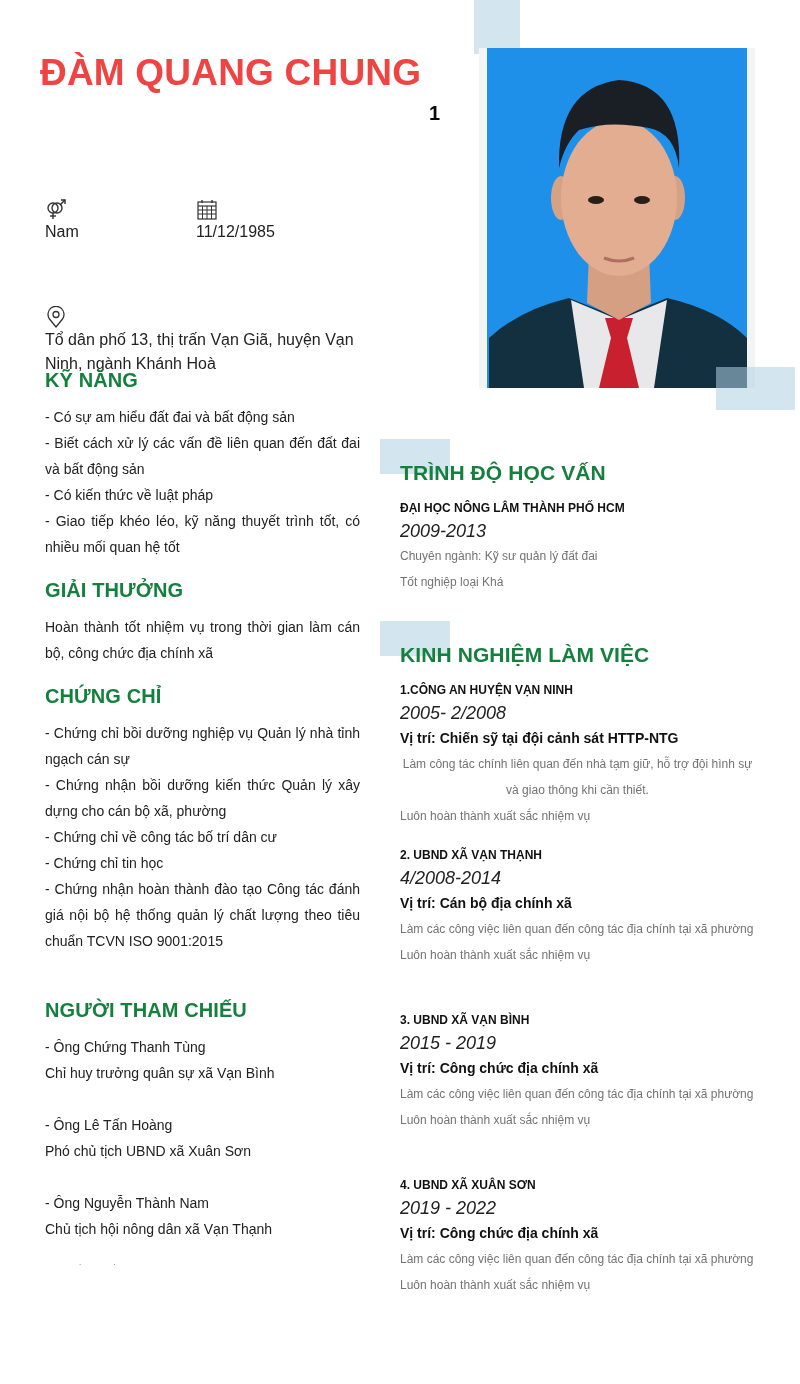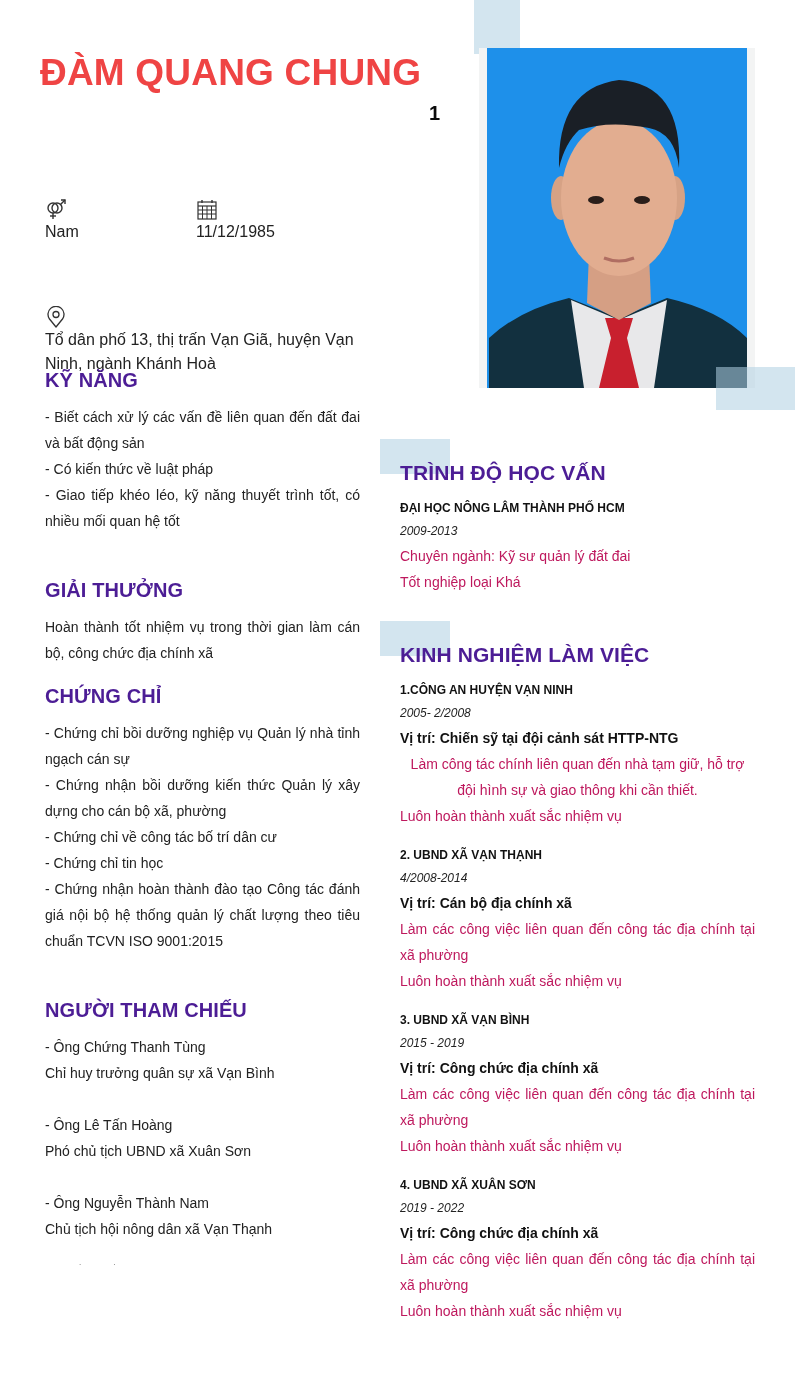--- a/index.html
+++ b/index.html
@@ -30,38 +30,38 @@
     
     .photo {
       position: absolute; left: 479px; top: 48px; width: 276px; height: 340px;
       background: #f4f4f4; overflow: hidden;
     }
     .photo svg { display: block; }
     .deco { position: absolute; background: rgba(174, 208, 226, 0.55); }
 
     
     .h2 {
-      position: absolute; font-size: 20px; font-weight: 700; color: #4c1d95;
+      position: absolute; font-size: 20px; font-weight: 700; color: #15803d;
       letter-spacing: 0.1px;
     }
     .h2.right { font-size: 21px; }
 
     
     .para {
       position: absolute; font-size: 14px; line-height: 26px; color: #222;
       text-align: justify;
     }
     .para p { margin: 0; }
     .left-col { left: 45px; width: 315px; }
     .right-col { left: 400px; width: 355px; }
 
     .org { font-weight: 700; font-size: 12px; line-height: 22px; color: #111; }
-    .period { font-style: italic; font-size: 12px; line-height: 24px; color: #222; }
+    .period { font-style: italic; font-size: 18px; line-height: 24px; color: #222; }
     .pos { font-weight: 700; font-size: 14px; line-height: 26px; color: #111; }
-    .desc { font-size: 14px; line-height: 26px; color: #be185d; text-align: justify; }
+    .desc { font-size: 12px; line-height: 26px; color: #737373; text-align: justify; }
 
     .ref-block { margin-bottom: 26px; }
     .dots { position: absolute; left: 79px; top: 1258px; font-size: 8px; color: #555; letter-spacing: 32px; }
   </style>
 </head>
 <body>
 
 <div class="deco" style="left:474px;top:0;width:46px;height:54px;"></div>
 
 <div class="name">ĐÀM QUANG CHUNG</div>
@@ -125,20 +125,21 @@
 <div class="contact" style="left:45px;top:294px;width:320px;">
   <svg class="ic" viewBox="0 0 22 22" style="margin-top:12px;">
     <path d="M11 21 L4.5 13 A8 8 0 1 1 17.5 13 Z" fill="none" stroke="#333" stroke-width="1.3" stroke-linejoin="round"></path>
     <circle cx="11" cy="8.5" r="3" fill="none" stroke="#333" stroke-width="1.3"></circle>
   </svg>
   <span class="txt">Tổ dân phố 13, thị trấn Vạn Giã, huyện Vạn Ninh, ngành Khánh Hoà</span>
 </div>
 
 <div class="h2" style="left:45px;top:369px;">KỸ NĂNG</div>
 <div class="para left-col" style="top:404px;">
+  <p>- Có sự am hiểu đất đai và bất động sản</p>
   <p>- Biết cách xử lý các vấn đề liên quan đến đất đai và bất động sản</p>
   <p>- Có kiến thức về luật pháp</p>
   <p>- Giao tiếp khéo léo, kỹ năng thuyết trình tốt, có nhiều mối quan hệ tốt</p>
 </div>
 
 <div class="h2" style="left:45px;top:579px;">GIẢI THƯỞNG</div>
 <div class="para left-col" style="top:614px;">
   <p>Hoàn thành tốt nhiệm vụ trong thời gian làm cán bộ, công chức địa chính xã</p>
 </div>
 

